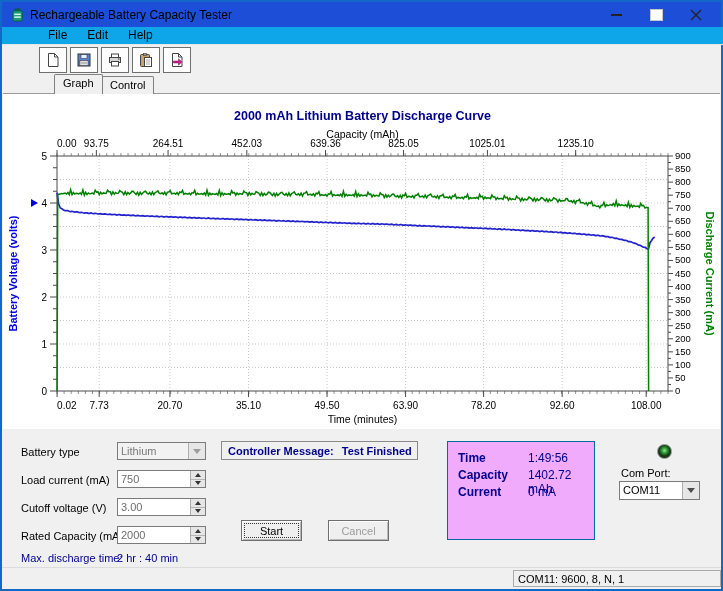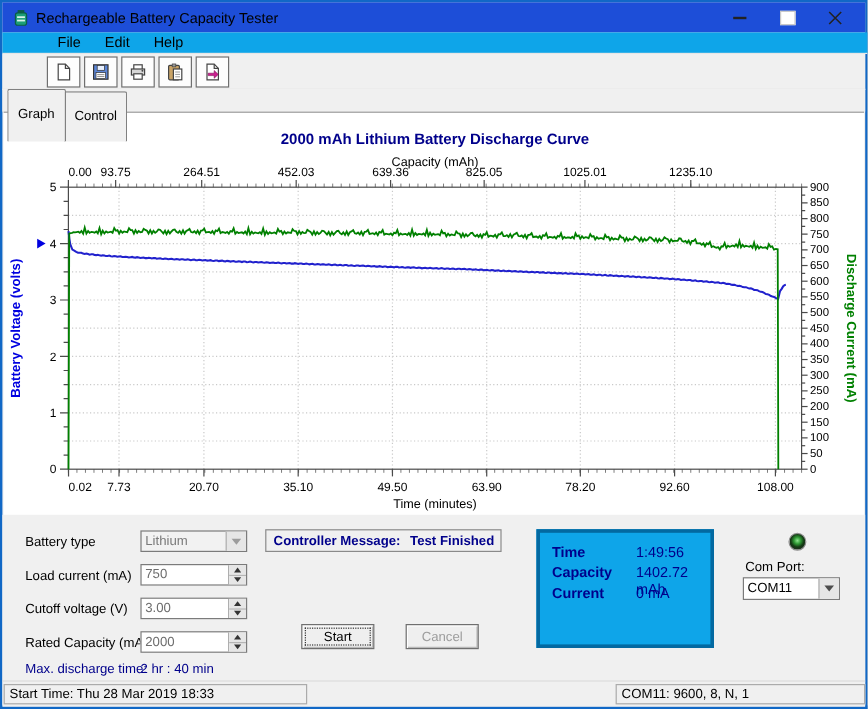--- a/index.html
+++ b/index.html
@@ -15,45 +15,45 @@
   
   .menubar{left:2px;top:27px;width:719px;height:17px;background:#0ea5e9;display:flex;align-items:center;border-bottom:1px solid #e6e6e6;padding-left:34px;}
   .menuitem{font-size:12px;color:#000;padding:0 10px;height:17px;line-height:17px;}
   .menuitem:first-child{padding-left:12px;}
   
   .toolbar{left:2px;top:45px;width:719px;height:29px;background:#f0f0f0;border-bottom:1px solid #d8d8d8;display:flex;align-items:center;}
   .tbtn{width:26px;height:24px;margin-left:3px;background:#fdfdfd;border:1px solid #6f6f6f;display:flex;align-items:center;justify-content:center;}
   .tbtn:first-child{margin-left:37px;}
   
   .tabstrip{left:2px;top:74px;width:719px;height:19px;background:#f0f0f0;}
-  .tab{position:absolute;font-size:11px;color:#000;background:#f0f0f0;border:1px solid #808080;border-bottom:none;border-radius:2px 2px 0 0;padding:12px 8px;line-height:17px;}
+  .tab{position:absolute;font-size:11px;color:#000;background:#f0f0f0;border:1px solid #808080;border-bottom:none;border-radius:2px 2px 0 0;padding:0 8px;line-height:17px;margin-left:48px;}
   .tab.active{top:0;height:19px;z-index:3;}
   .tab.inactive{top:2px;height:17px;z-index:1;}
   
   .tabpage{left:3px;top:93px;width:717px;height:336px;background:#ffffff;border-top:1px solid #9a9a9a;}
   
   .ctlpanel{left:2px;top:429px;width:719px;height:138px;background:#f0f0f0;}
   .lbl{font-size:11px;color:#000;white-space:nowrap;}
   .navy{color:#00008B;}
   .fieldwrap{position:absolute;width:89px;height:18px;border:1px solid #7b7b7b;background:#ffffff;box-sizing:border-box;display:flex;}
   .fieldwrap input{flex:1;min-width:0;border:none;outline:none;background:transparent;color:#6e6e6e;font-size:11px;font-family:"Liberation Sans",sans-serif;padding:1px 3px;}
   .combo-val{flex:1;font-size:11px;color:#7a7a7a;padding:2px 3px;white-space:nowrap;overflow:hidden;}
   .droparrow{width:16px;background:#e6e6e6;border-left:1px solid #aeaeae;display:flex;align-items:center;justify-content:center;}
   .tri-down{width:0;height:0;border-left:4px solid transparent;border-right:4px solid transparent;border-top:5px solid #4d4d4d;}
   .tri-down.dis{border-top-color:#9c9c9c;}
   .spincol{width:14px;display:flex;flex-direction:column;border-left:1px solid #aeaeae;}
   .spinbtn{flex:1;background:#e6e6e6;display:flex;align-items:center;justify-content:center;}
   .spinbtn + .spinbtn{border-top:1px solid #b5b5b5;}
   .tri-up-s{width:0;height:0;border-left:3px solid transparent;border-right:3px solid transparent;border-bottom:4px solid #333;}
   .tri-dn-s{width:0;height:0;border-left:3px solid transparent;border-right:3px solid transparent;border-top:4px solid #333;}
   .msgbox{position:absolute;border:1px solid #8a8a8a;background:#f0f0f0;display:flex;align-items:center;padding:0 6px;box-sizing:border-box;}
-  .btn{position:absolute;background:#efefef;border:1px solid #6f6f6f;box-shadow:inset 1px 1px 0 #ffffff, inset -1px -1px 0 #b9b9b9;font-size:11px;color:#000;display:flex;align-items:center;justify-content:center;box-sizing:border-box;margin-left:10px;}
+  .btn{position:absolute;background:#efefef;border:1px solid #6f6f6f;box-shadow:inset 1px 1px 0 #ffffff, inset -1px -1px 0 #b9b9b9;font-size:11px;color:#000;display:flex;align-items:center;justify-content:center;box-sizing:border-box;}
   .btn.focus{outline:1px dotted #333;outline-offset:-4px;}
   .btn.disabled{color:#9d9d9d;}
-  .measbox{position:absolute;border:3px solid #0369a1;background:#0ea5e9;box-sizing:border-box;}
+  .measbox{position:absolute;border:1px solid #0369a1;background:#f0abfc;box-sizing:border-box;}
   .measrow{position:relative;height:17px;margin:0 0 0 10px;}
   .measrow .mlabel{position:absolute;left:0;top:2px;font-weight:bold;font-size:12px;}
   .measrow .mvalue{position:absolute;left:70px;top:2px;font-weight:normal;font-size:12px;}
   .led{position:absolute;width:13px;height:13px;border-radius:50%;border:1px solid #8d8d8d;
        background:radial-gradient(circle at 50% 42%, #8fe38f 0%, #2f9a34 28%, #133813 55%, #2b2b2b 100%);}
   
   .statusbar{left:2px;top:567px;width:719px;height:21px;background:#f0f0f0;border-top:1px solid #dcdcdc;}
   .sbpanel{position:absolute;top:2px;height:17px;border:1px solid #ababab;background:#f0f0f0;box-sizing:border-box;font-size:11px;color:#000;display:flex;align-items:center;padding:0 4px;white-space:nowrap;overflow:hidden;}
   .sb2{margin-left:10px;}
   svg text{font-family:"Liberation Sans",sans-serif;}
@@ -540,20 +540,17 @@
     <span class="abs lbl" style="left:619px;top:38px">Com Port:</span>
     <div class="fieldwrap" style="left:617px;top:52px;width:81px;height:19px">
       <span class="combo-val" style="color:#000">COM11</span>
       <div class="droparrow">
           <div class="tri-down"></div>
         </div>
     </div>
   </div>
 
   <div class="abs statusbar">
-    <div class="sbpanel" style="left:1px;width:253px">
-      <span>Start Time: Thu 28 Mar 2019 18:33</span>
-    </div>
     <div class="sbpanel" style="left:511px;width:208px">
       <span>COM11: 9600, 8, N, 1</span>
     </div>
   </div>
 </div>
 
 </body></html>

